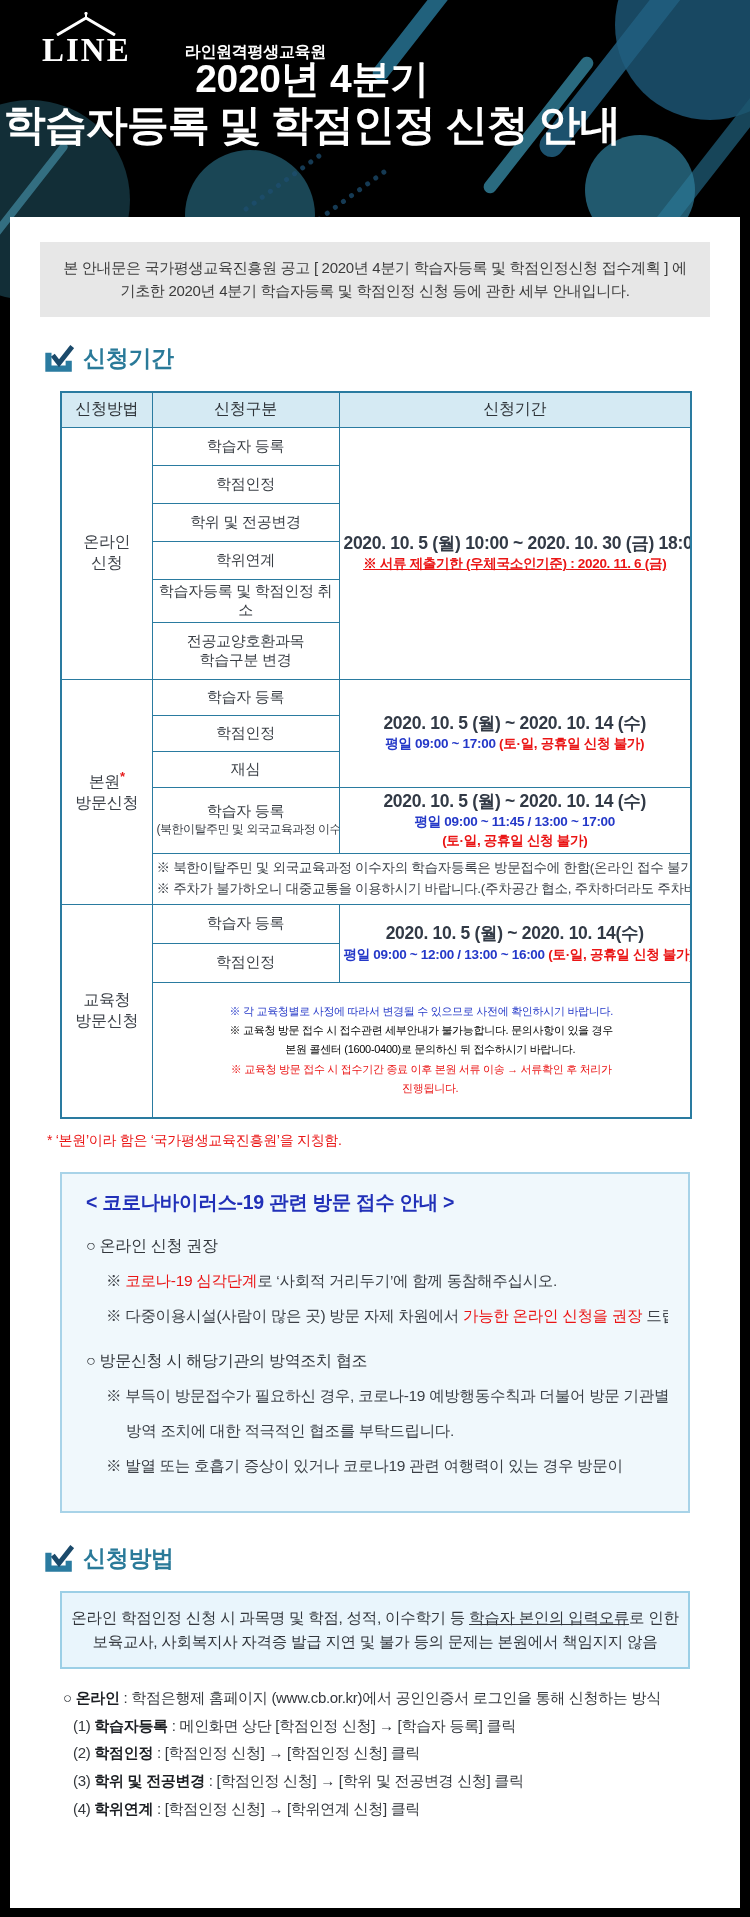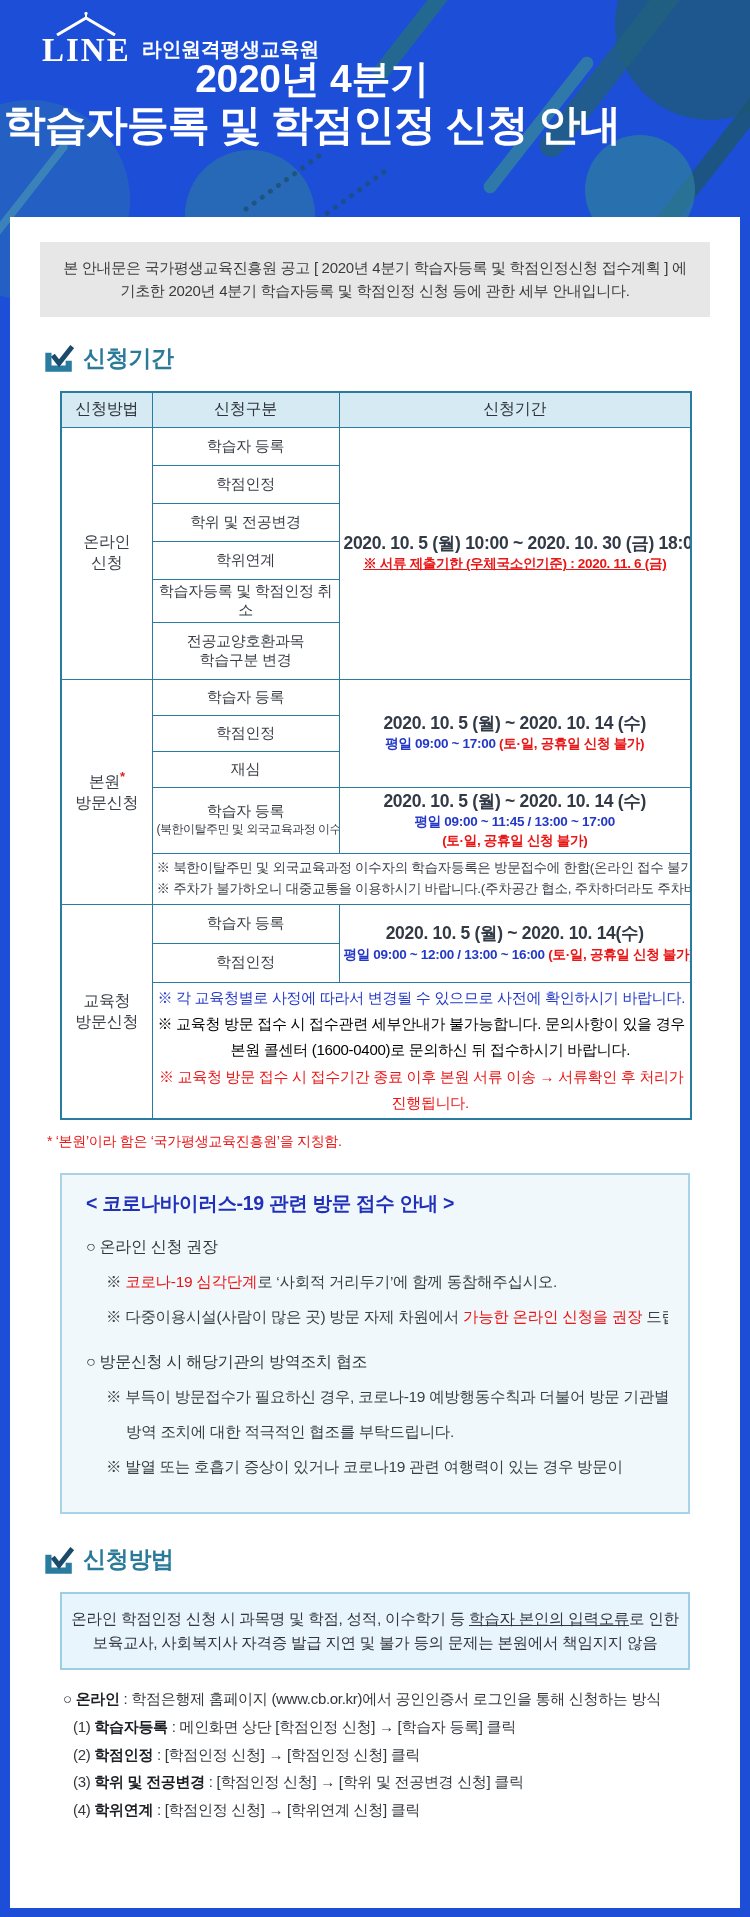--- a/index.html
+++ b/index.html
@@ -1,36 +1,36 @@
 <!DOCTYPE html>
 <html><head>
 <meta charset="utf-8">
 <style>
   html,body{margin:0;padding:0;background:#5b6770;}
-  .page{position:relative;width:750px;height:1917px;margin:0 auto;background:#1d4ed8;
+  .page{position:relative;width:750px;height:1917px;margin:0 auto;background:#000000;
         overflow:hidden;font-family:"Liberation Sans",sans-serif;letter-spacing:-0.3px;}
   
   .header{position:absolute;top:0;left:0;width:750px;height:217px;overflow:visible;}
   .shape{position:absolute;border-radius:999px;}
   .sh1{width:190px;height:190px;right:-55px;top:-70px;background:#1e5a7a;opacity:.8;}
   .sh2{width:24px;height:240px;right:120px;top:-60px;background:#215f80;transform:rotate(38deg);opacity:.85;}
   .sh3{width:18px;height:300px;right:28px;top:10px;background:#1d566f;transform:rotate(38deg);opacity:.8;}
   .sh4{width:13px;height:170px;right:205px;top:40px;background:#35859f;transform:rotate(38deg);opacity:.8;}
   .sh5{width:200px;height:200px;left:-70px;top:100px;background:#35859f;opacity:.35;}
   .sh6{width:130px;height:130px;left:185px;top:150px;background:#2f7f9a;opacity:.55;}
   .sh7{width:8px;height:130px;left:22px;top:130px;background:#4a9ab2;transform:rotate(38deg);opacity:.6;}
   .sh8{width:110px;height:110px;right:55px;top:135px;background:#2f7f9d;opacity:.7;}
   .sh9{width:16px;height:150px;right:320px;top:-55px;background:#256c8a;transform:rotate(38deg);opacity:.9;}
   .dots{position:absolute;width:95px;height:0;border-top:5px dotted #1d4e70;transform:rotate(-36deg);opacity:.75;}
   .d1{left:235px;top:180px;} .d2{left:300px;top:196px;}
   .logo{position:absolute;left:42px;top:12px;display:flex;align-items:flex-end;gap:11px;}
   .logo-mark{display:flex;flex-direction:column;align-items:center;}
   .logo-line{font-family:"Liberation Serif",serif;font-size:33px;font-weight:bold;color:#fff;
              letter-spacing:2px;line-height:.9;}
-  .logo-org{font-size:20px;font-weight:bold;color:#fff;padding-bottom:3px;}
+  .logo-org{font-size:16px;font-weight:bold;color:#fff;padding-bottom:3px;margin-left:43px;}
   .title{position:absolute;left:0;top:58px;width:624px;text-align:center;color:#fff;font-weight:bold;}
   .title .t1{font-size:39px;line-height:1.1;}
   .title .t2{font-size:42px;line-height:1.15;letter-spacing:-1px;}
   
   .panel{position:absolute;left:10px;right:10px;top:217px;bottom:9px;background:#fff;
          padding:25px 30px;box-sizing:border-box;overflow:hidden;}
   .intro{background:#e7e7e7;padding:14px 8px;text-align:center;font-size:15px;color:#3b3b3b;
          line-height:1.55;}
   .sec-head{display:flex;align-items:center;gap:9px;margin:26px 0 0 4px;color:#2a7a99;
             font-size:23px;font-weight:bold;}
@@ -44,21 +44,21 @@
   .cell-type{font-size:15px;color:#393e44;}
   .cell-method{font-size:16px;color:#3a3f46;line-height:1.3;}
   .star{color:#e61d1d;font-size:13px;vertical-align:super;font-weight:bold;}
   .h33{height:33px;} .h52{height:52px;} .h31{height:31px;} .h60{height:60px;} .h34{height:34px;}
   .p-main{font-size:17.5px;font-weight:bold;color:#323a46;line-height:1.35;white-space:nowrap;}
   .p-sub{font-size:13.5px;font-weight:bold;line-height:1.4;white-space:nowrap;}
   .blue{color:#2438c8;} .red{color:#ea1515;} .u{text-decoration:underline;}
   .small-type{font-size:12px;color:#393e44;letter-spacing:-0.5px;white-space:nowrap;}
   .cell-note{text-align:left;font-size:13.5px;color:#3c4148;line-height:1.55;padding:6px 6px 6px 12px;
              white-space:nowrap;height:46px;}
-  .cell-note3{text-align:left;font-size:15px;line-height:1.75;padding:8px 6px 8px 18px;
+  .cell-note3{text-align:left;font-size:11px;line-height:1.75;padding:8px 6px 8px 18px;
               white-space:nowrap;height:130px;margin-top:7px;}
   .indent{padding-left:18px;}
   .footnote{margin:13px 0 0 7px;font-size:14px;color:#ea1515;}
   
   .corona{width:630px;box-sizing:border-box;margin:22px 0 0 20px;border:2px solid #a8d3e8;
           background:#f0f8fc;padding:15px 20px 20px 24px;}
   .corona p{margin:0;white-space:nowrap;overflow:hidden;}
   .c-title{font-size:19.5px;font-weight:bold;color:#2130b8;margin-bottom:20px !important;}
   .c-bullet{font-size:16px;color:#33373c;margin-bottom:14px !important;}
   .c-note{font-size:15.5px;color:#3a3e44;margin:0 0 14px 20px !important;}

